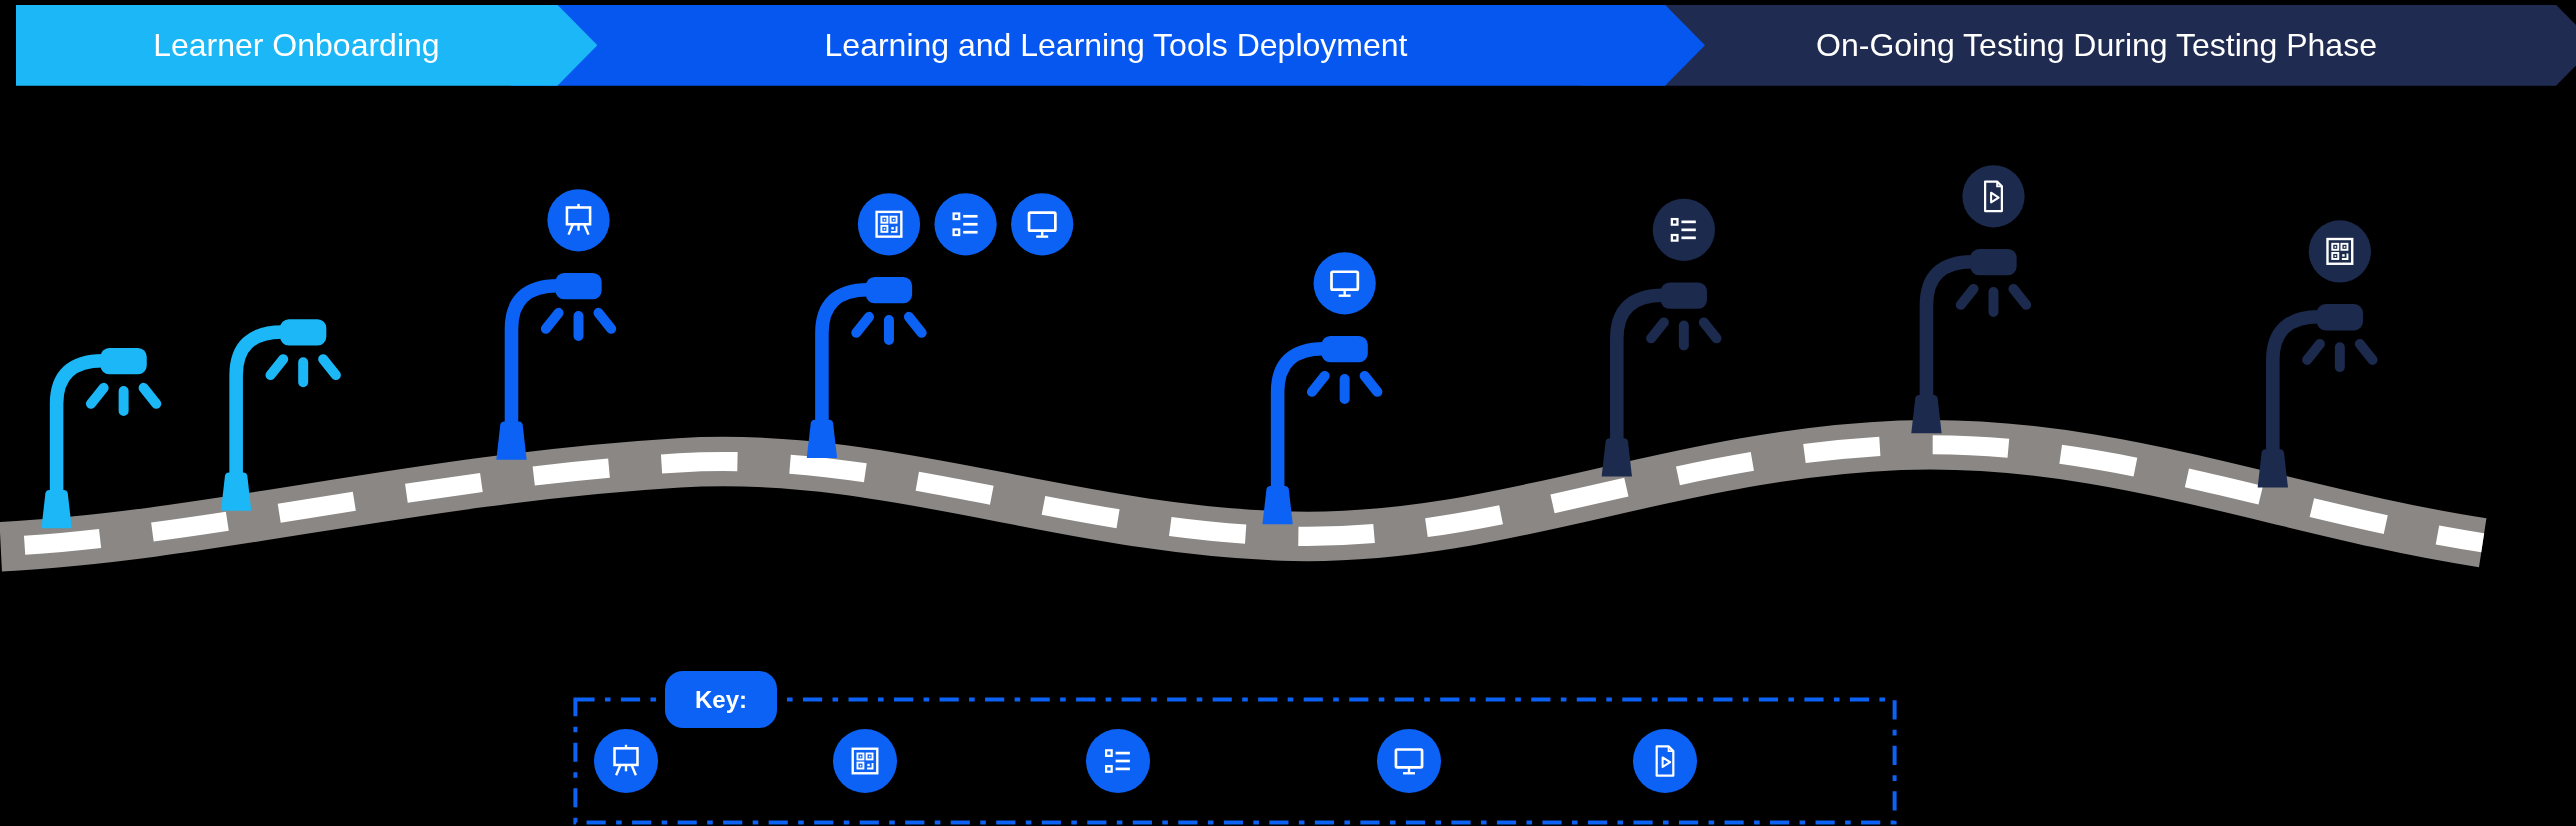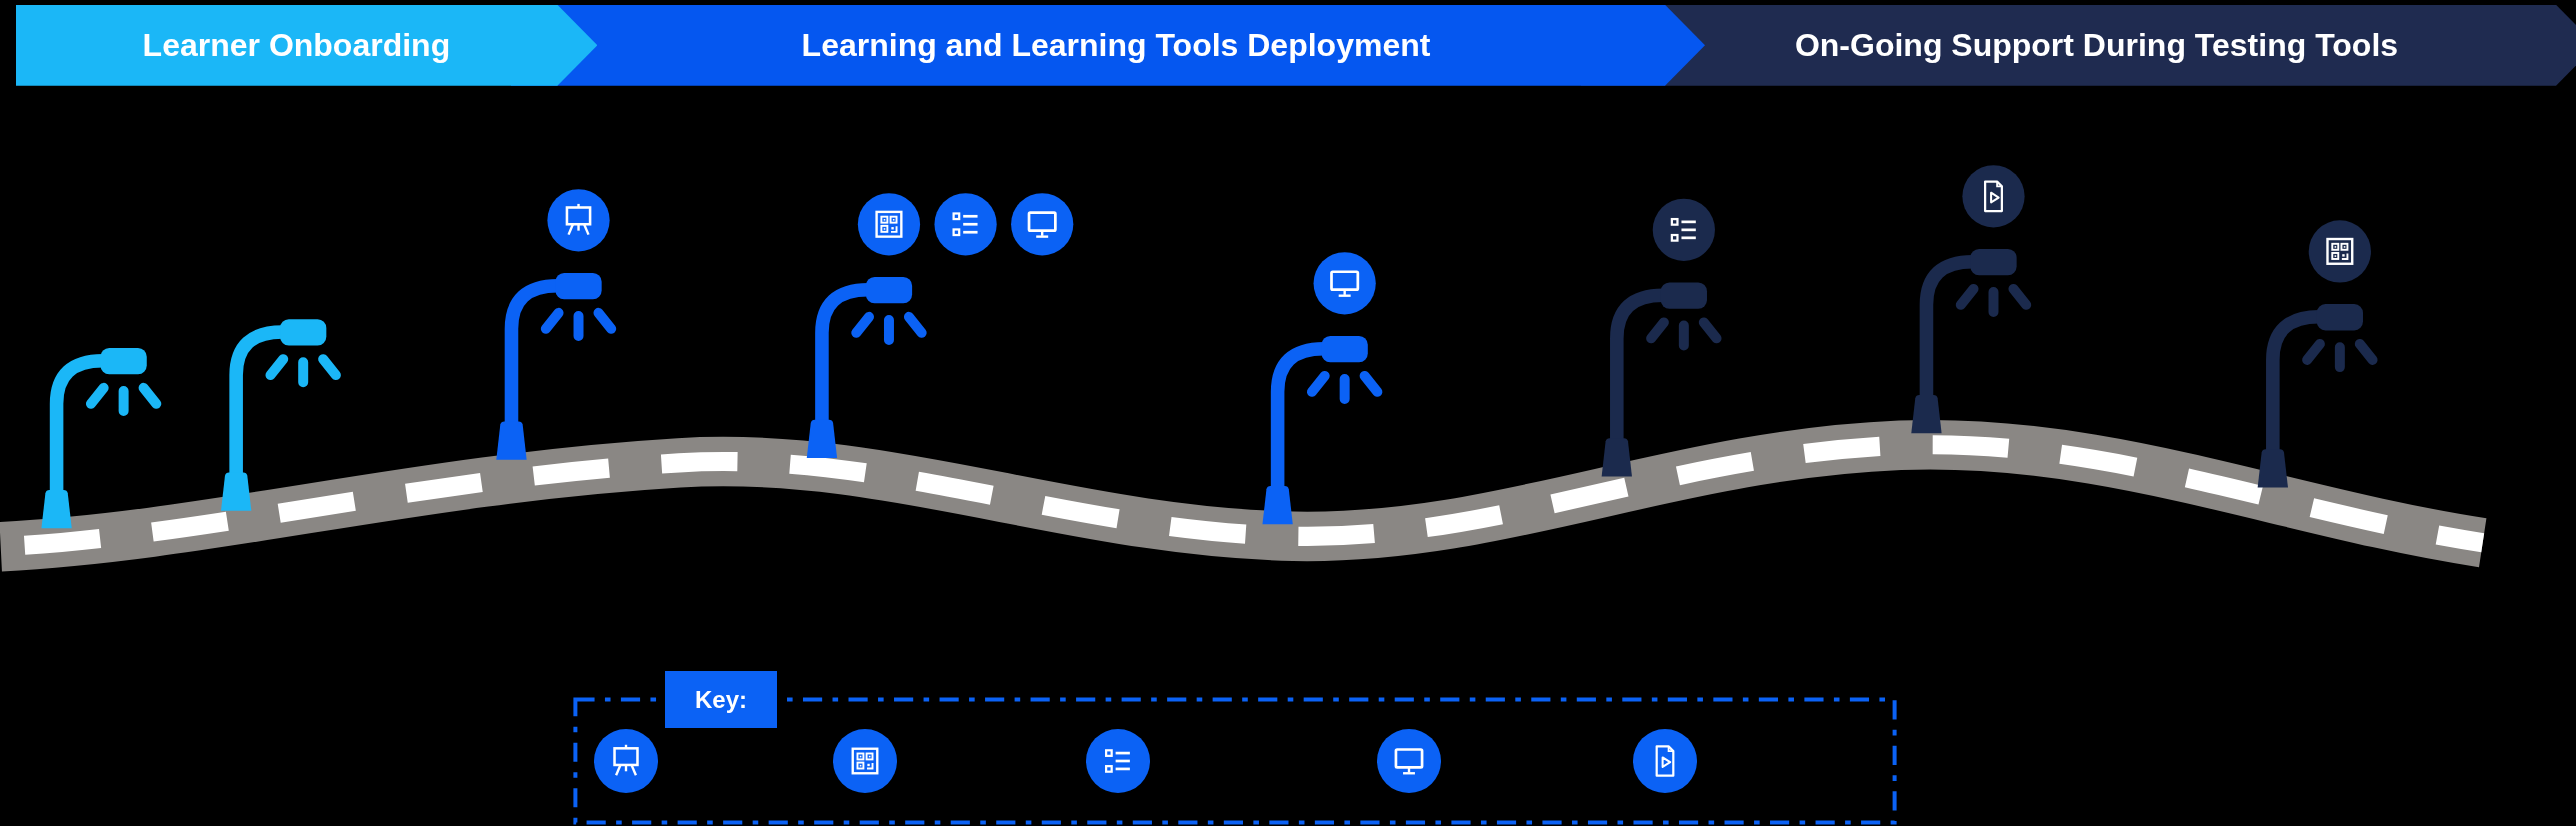--- a/index.html
+++ b/index.html
@@ -3,21 +3,21 @@
 <meta charset="utf-8">
 <style>
   html,body{margin:0;padding:0;}
   body{
     width:2576px;height:826px;background:#000;position:relative;overflow:hidden;
     font-family:"Liberation Sans",sans-serif;
   }
   
   .phase{
     position:absolute;top:4.8px;height:81px;display:flex;align-items:center;justify-content:center;
-    color:#fff;font-weight:700;font-size:32px;white-space:nowrap;
+    color:#fff;font-weight:400;font-size:32px;white-space:nowrap;
     clip-path:polygon(0 0, calc(100% - 40px) 0, 100% 50%, calc(100% - 40px) 100%, 0 100%);
   }
   .phase-1{left:16px;width:532px;z-index:3;padding-left:14.4px;padding-right:35px;}
   .phase-2{left:511px;width:1108px;z-index:2;padding-left:51px;padding-right:35px;}
   .phase-3{left:1581px;width:929px;z-index:1;padding-left:51px;padding-right:35px;}
   
   #scene{position:absolute;left:0;top:0;}
   
   #key{position:absolute;left:573px;top:697px;width:1324px;height:128px;}
   #key .key-border{position:absolute;left:0;top:0;}
@@ -35,21 +35,21 @@
 <body>
 
 <div>
   <div class="phase phase-1" style="background: rgb(27, 183, 247);">
     <span>Learner Onboarding</span>
   </div>
   <div class="phase phase-2" style="background: rgb(5, 87, 240);">
     <span>Learning and Learning Tools Deployment</span>
   </div>
   <div class="phase phase-3" style="background: rgb(31, 43, 80);">
-    <span>On-Going Support During Testing Tools</span>
+    <span>On-Going Testing During Testing Phase</span>
   </div>
 </div>
 
 <svg id="scene" width="2576" height="826" viewBox="0 0 3226 1035">
     <path d="M 0 685 C 260 672 520 600 850 580 C 1110 564 1340 666 1620 672 C 1880 677 2090 570 2380 558 C 2640 548 2860 642 3110 680" fill="none" stroke="#8a8784" stroke-width="62"></path>
     <path d="M 0 685 C 260 672 520 600 850 580 C 1110 564 1340 666 1620 672 C 1880 677 2090 570 2380 558 C 2640 548 2860 642 3110 680" fill="none" stroke="#ffffff" stroke-width="24" stroke-dasharray="95 66" stroke-dashoffset="-30"></path>
     <g>
       <path d="M 70 652 L 70 506 Q 70 452 128 452" fill="none" stroke="#1bb7f7" stroke-width="17"></path>
       <path d="M 51 662 L 56 618 Q 57 614 61 614
                  L 79 614 Q 83 614 84 618 L 89 662 Z" fill="#1bb7f7"></path>
@@ -202,21 +202,21 @@
           <rect x="27" y="27.5" width="3" height="3" fill="#fff" stroke="none"></rect>
         </g>
       </g>
     </g>
   </svg>
 
 <div id="key">
   <svg class="key-border" width="1324" height="128" viewBox="0 0 1658 160">
     <rect x="3" y="3" width="1652" height="154" fill="none" stroke-width="5" stroke-dasharray="24 13 7 13" stroke="#0b62f5"></rect>
   </svg>
-  <div class="key-label" style="background: rgb(11, 98, 245);">Key:</div>
+  <div class="key-label" style="background: rgb(11, 98, 245); border-radius: 18px;">Key:</div>
   <div id="key-items">
       <div class="key-item" style="left: 21px; background: rgb(11, 98, 245);">
         <svg width="38" height="38" viewBox="0 0 48 48">
           <g stroke="#fff" fill="none">
             <line x1="24" y1="3.5" x2="24" y2="8" stroke-width="3"></line>
             <rect x="9.5" y="8" width="29" height="21" stroke-width="3.2"></rect>
             <line x1="17" y1="29" x2="11.5" y2="42" stroke-width="3"></line>
             <line x1="31" y1="29" x2="36.5" y2="42" stroke-width="3"></line>
             <line x1="24" y1="29" x2="24" y2="37" stroke-width="3"></line>
           </g>

